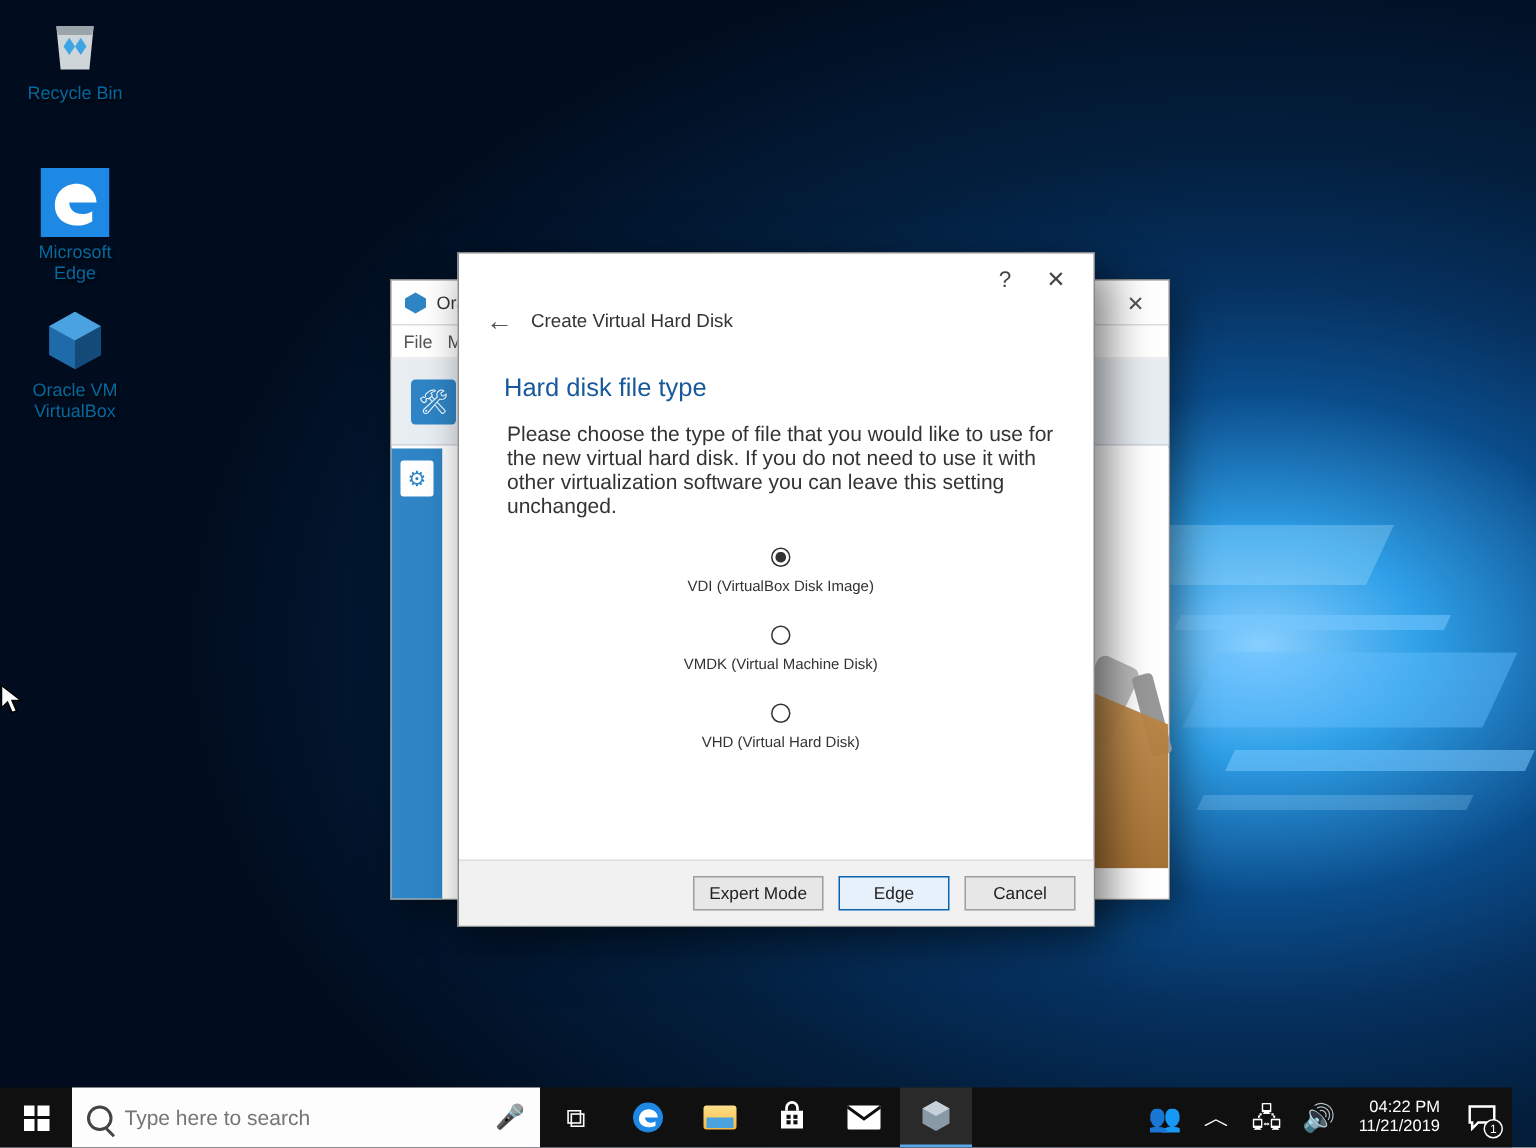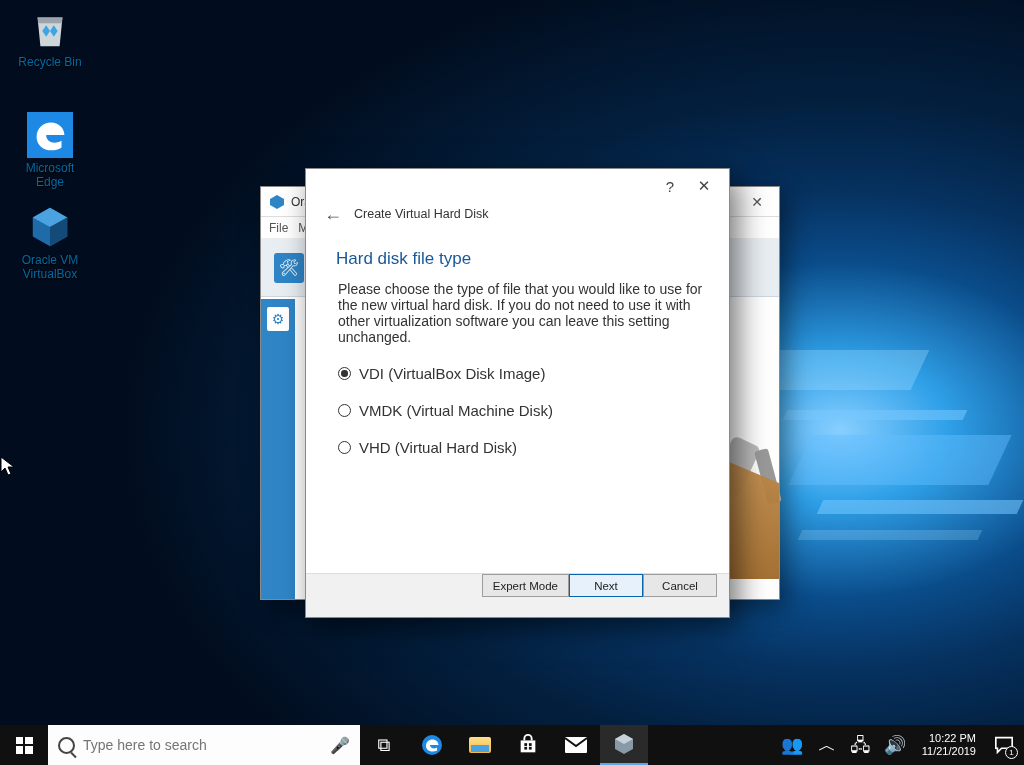--- a/index.html
+++ b/index.html
@@ -58,34 +58,34 @@
   .wiz-title { height:34px; display:flex; align-items:center; padding:0 8px; }
   .wiz-title .spacer { flex:1; }
   .wiz-title .help, .wiz-title .close { width:34px; text-align:center; font-size:15px; color:#444; cursor:pointer; }
   .wiz-head { display:flex; align-items:center; gap:12px; padding:2px 18px 10px 18px; }
   .wiz-head .back { font-size:18px; color:#555; cursor:pointer; line-height:1; }
   .wiz-head .headline { font-size:12.5px; color:#333; }
   .wiz-content { flex:1; padding:6px 26px 0 26px; }
   .wiz-content h2 { color:#18599b; font-weight:400; font-size:17px; margin:10px 0 12px 4px; }
   .wiz-content p  { color:#333; font-size:14px; line-height:16px; margin:0 0 14px 6px; }
   .opts { margin-left:6px; }
-  .opt  { display:flex; align-items:center; gap:8px; margin:20px 0 10px 0; font-size:15px; color:#333; cursor:pointer;}
+  .opt  { display:flex; align-items:center; gap:8px; margin:20px 0 10px 0; font-size:10px; color:#333; cursor:pointer;flex-direction:column;}
   .opt .radio { width:13px; height:13px; border:1.5px solid #333; border-radius:50%; display:flex; align-items:center; justify-content:center;}
   .opt .radio.checked::after { content:""; width:6.5px; height:6.5px; background:#333; border-radius:50%; }
 
-  .wiz-footer { height:44px; background:#f1f1f1; border-top:1px solid #ddd; display:flex; align-items:flex-start; justify-content:flex-end; gap:0; padding:0 12px;}
+  .wiz-footer { height:44px; background:#f1f1f1; border-top:1px solid #ddd; display:flex; align-items:center; justify-content:flex-end; gap:10px; padding:0 12px;}
   .btn { min-width:74px; height:23px; font-size:11.5px; border:1px solid #9d9d9d; background:#e7e7e7; color:#222; cursor:pointer; padding:0 10px;}
   .btn.primary { border:1.5px solid #0a64ad; background:#e7f1fb; }
 
   
   .cursor { position:absolute; left:0px; top:456px; width:16px; height:22px; pointer-events:none;}
   .cursor svg{width:100%;height:100%;}
 
   
-  .taskbar { position:absolute; left:0; right:0; bottom:0; height:40px; background:#101010; display:flex; align-items:center; color:#fff; }
+  .taskbar { position:absolute; left:0; right:16px; bottom:0; height:40px; background:#101010; display:flex; align-items:center; color:#fff; }
   .taskbar .tb-btn { width:48px; height:40px; display:flex; align-items:center; justify-content:center; cursor:pointer; }
   .taskbar .tb-btn.active{ background:#2a2a2a; border-bottom:2px solid #57a8e8;}
   .taskbar svg, .taskbar .uic { color:#fff; }
 
   .start-win { width:17px; height:17px; display:grid; grid-template-columns:1fr 1fr; grid-template-rows:1fr 1fr; gap:2px;}
   .start-win span{ background:#fff;}
 
   .search-box { flex:0 0 312px; height:40px; background:#fdfdfd; display:flex; align-items:center; color:#555; font-size:14px; padding:0 10px; gap:8px; }
   .search-box .circle{ width:17px;height:17px;border:2px solid #444;border-radius:50%; position:relative;}
   .search-box .circle::after{content:"";position:absolute;right:-4px;bottom:-4px;width:7px;height:2px;background:#444;transform:rotate(45deg);}
@@ -198,21 +198,21 @@
         <span>VMDK (Virtual Machine Disk)</span>
       </div>
       <div class="opt">
         <span class="radio"></span>
         <span>VHD (Virtual Hard Disk)</span>
       </div>
     </div>
   </div>
   <div class="wiz-footer">
     <button class="btn">Expert Mode</button>
-    <button class="btn primary">Next</button>
+    <button class="btn primary">Edge</button>
     <button class="btn">Cancel</button>
   </div>
 </div>
 
 <div class="cursor">
   <svg viewBox="0 0 16 22">
       <path fill="#fff" stroke="#000" stroke-width="1" d="M1 1l0 15 4-4 3 7 3-1-3-7 6 0z"></path>
     </svg>
 </div>
 
@@ -274,21 +274,21 @@
     <div class="seg">
         <span class="uic">︿</span>
       </div>
     <div class="seg">
         <span class="uic">🖧</span>
       </div>
     <div class="seg">
         <span class="uic">🔊</span>
       </div>
     <div class="clock">
-      <span>10:22 PM</span>
+      <span>04:22 PM</span>
       <span>11/21/2019</span>
     </div>
     <div class="seg act-center">
       <svg width="20" height="18" viewBox="0 0 24 22">
           <path fill="none" stroke="#fff" stroke-width="2" d="M2 2h20v13H9l-5 5v-5H2z"></path>
         </svg>
       <span class="badge">1</span>
     </div>
   </div>
 </div>

